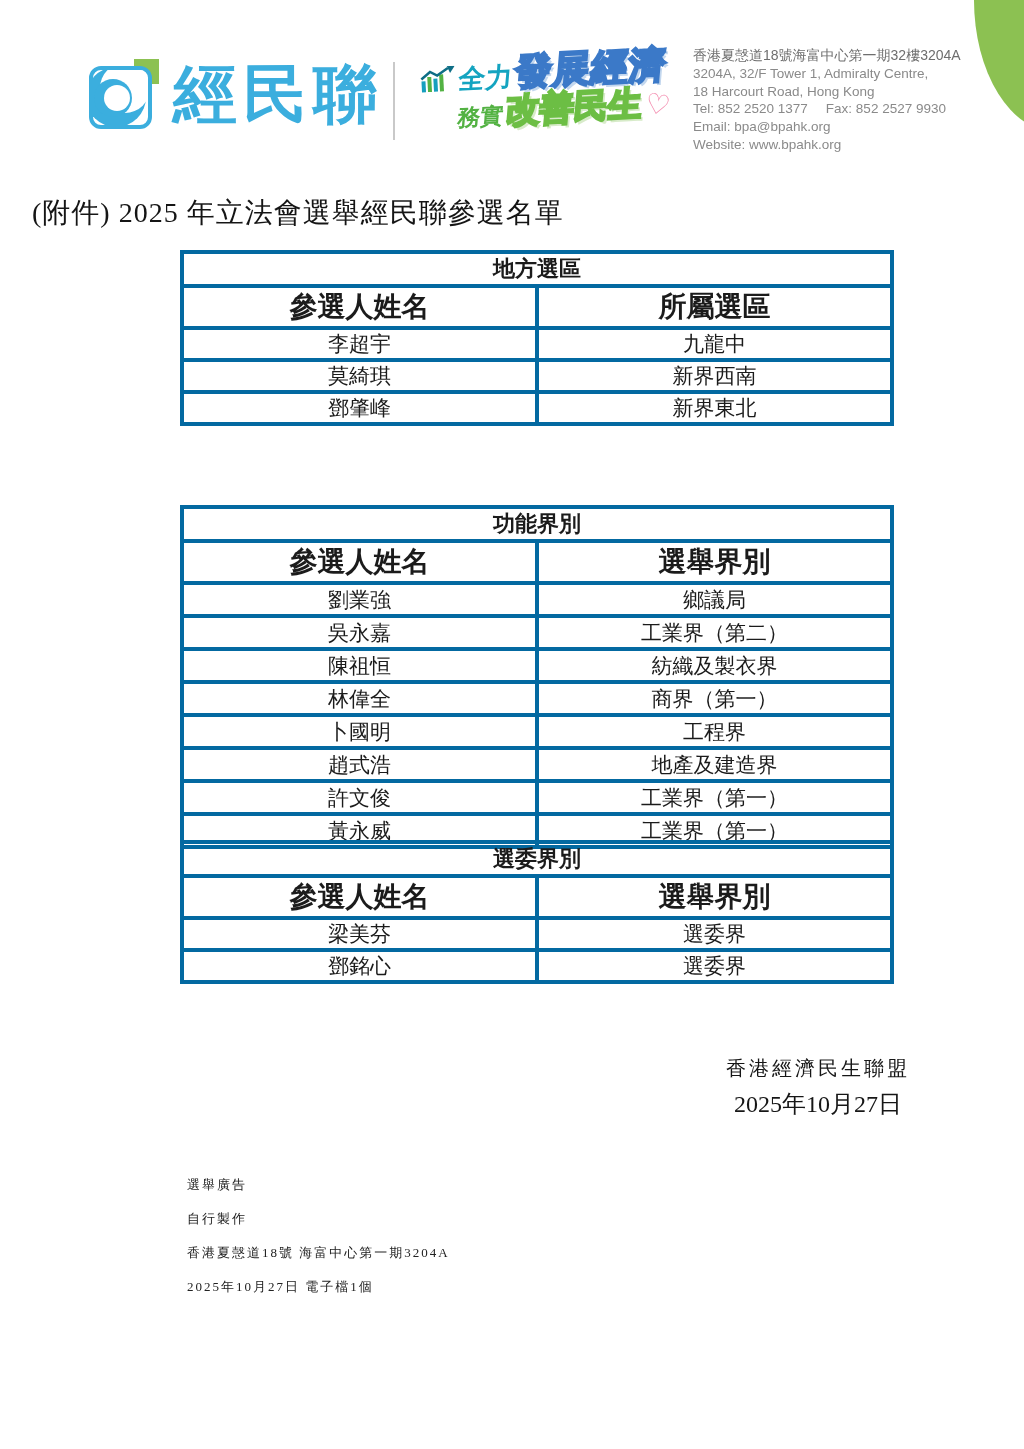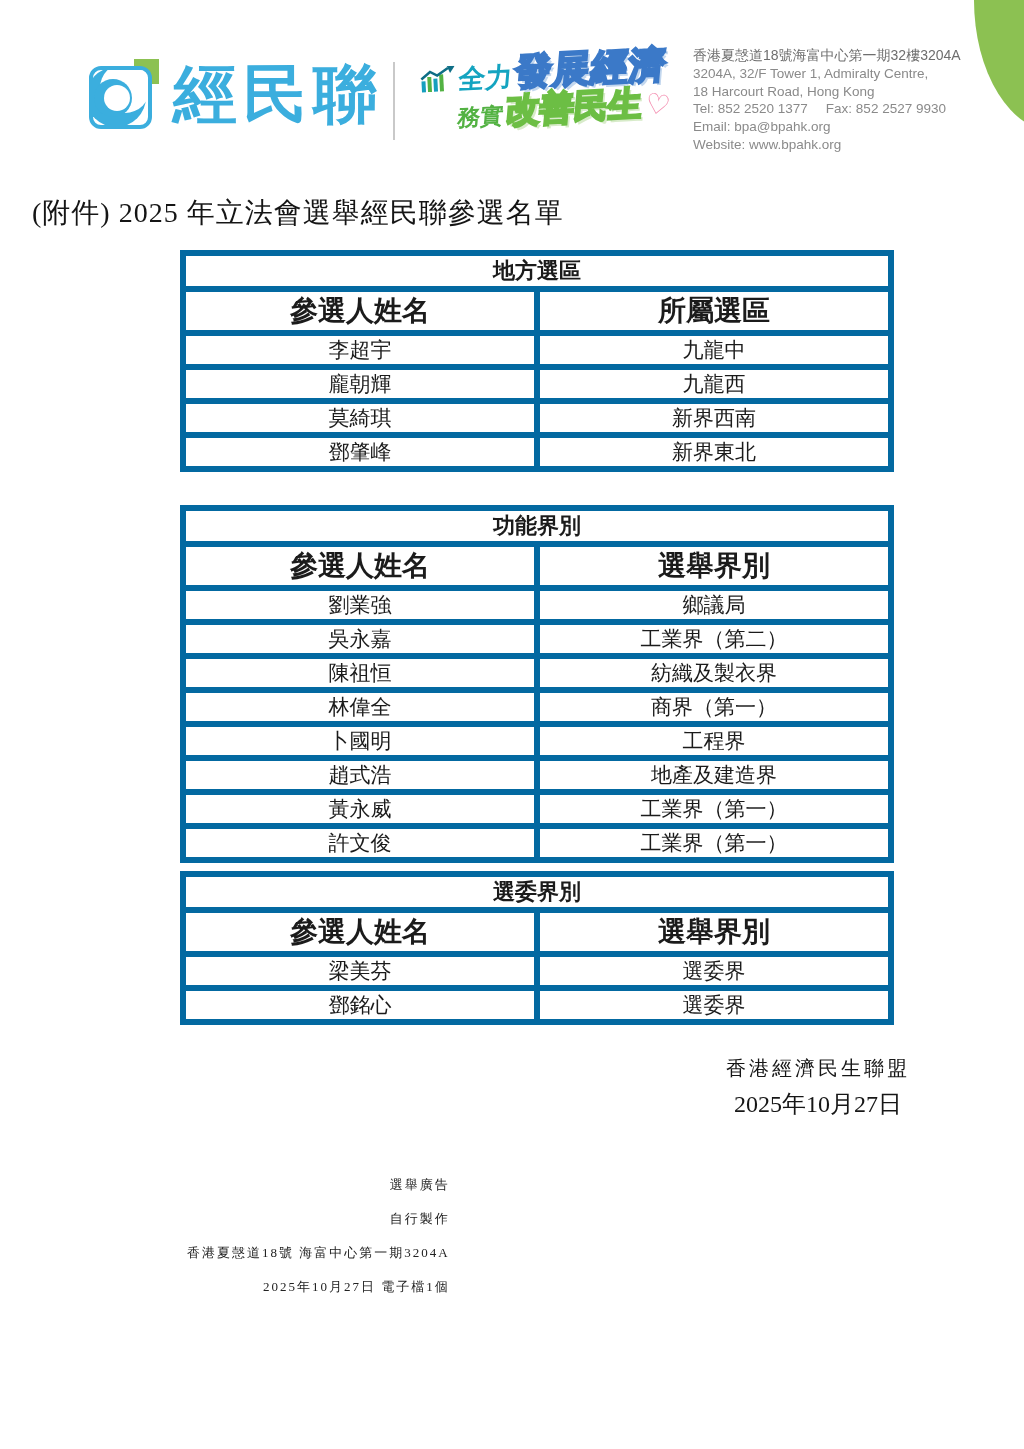--- a/index.html
+++ b/index.html
@@ -50,34 +50,34 @@
            font-size:13.5px;line-height:17.8px;color:#8A8A8A;}
   .contact .zh{color:#6E6E6E;font-size:14px;}
   .gap{display:inline-block;width:18px;}
 
   
   .title{position:absolute;top:194px;left:0;width:100%;text-align:left;
          font-size:28px;color:#151515;letter-spacing:1px;}
 
   table.tbl{position:absolute;left:148px;width:714px;border-collapse:collapse;table-layout:fixed;
             color:#1b1b1b;}
-  .tbl th,.tbl td{border:6px solid #0369a1;text-align:center;vertical-align:middle;padding:0;
+  .tbl th,.tbl td{border:4px solid #0369a1;text-align:center;vertical-align:middle;padding:0;
                   font-family:"Liberation Serif","DejaVu Serif",serif;}
   .tbl .cap{font-size:22px;font-weight:700;}
   .tbl th{font-size:28px;font-weight:700;}
   .tbl td{font-size:21px;font-weight:400;}
   .t1{top:250px;} .t1 tr{height:31px;}
   .t2{top:505px;} .t2 tr{height:33px;}
-  .t3{top:871px;} .t3 tr{height:32px;}
+  .t3{top:840px;} .t3 tr{height:32px;}
 
   .sig{position:absolute;right:146px;top:1050px;text-align:right;color:#161616;}
   .sig-org{font-size:20px;letter-spacing:3px;line-height:36px;}
   .sig-date{font-size:24px;line-height:36px;padding-right:8px;}
 
-  .notes{position:absolute;left:155px;top:1168px;font-size:13px;color:#222;letter-spacing:2px;text-align:right;}
+  .notes{position:absolute;left:155px;top:1168px;font-size:13px;color:#222;letter-spacing:2px;}
   .notes div{height:34px;line-height:34px;}
 
   .pagenum{position:absolute;top:1316px;left:0;width:100%;text-align:center;
            font-family:"Liberation Sans","DejaVu Sans",sans-serif;font-size:15px;color:#222;}
 </style>
 </head>
 <body>
 
 <div class="page">
 
@@ -140,24 +140,20 @@
         <th>參選人姓名</th>
         <th>所屬選區</th>
       </tr>
     </thead>
     <tbody>
         <tr>
           <td>李超宇</td>
           <td>九龍中</td>
         </tr>
         <tr>
-          <td>龐朝輝</td>
-          <td>九龍西</td>
-        </tr>
-        <tr>
           <td>莫綺琪</td>
           <td>新界西南</td>
         </tr>
         <tr>
           <td>鄧肇峰</td>
           <td>新界東北</td>
         </tr>
       </tbody>
   </table>
 
@@ -190,25 +186,25 @@
         </tr>
         <tr>
           <td>卜國明</td>
           <td>工程界</td>
         </tr>
         <tr>
           <td>趙式浩</td>
           <td>地產及建造界</td>
         </tr>
         <tr>
+          <td>許文俊</td>
+          <td>工業界（第一）</td>
+        </tr>
+        <tr>
           <td>黃永威</td>
-          <td>工業界（第一）</td>
-        </tr>
-        <tr>
-          <td>許文俊</td>
           <td>工業界（第一）</td>
         </tr>
       </tbody>
   </table>
 
   <table class="tbl t3">
     <thead>
       <tr>
         <th class="cap" colspan="2">選委界別</th>
       </tr>

